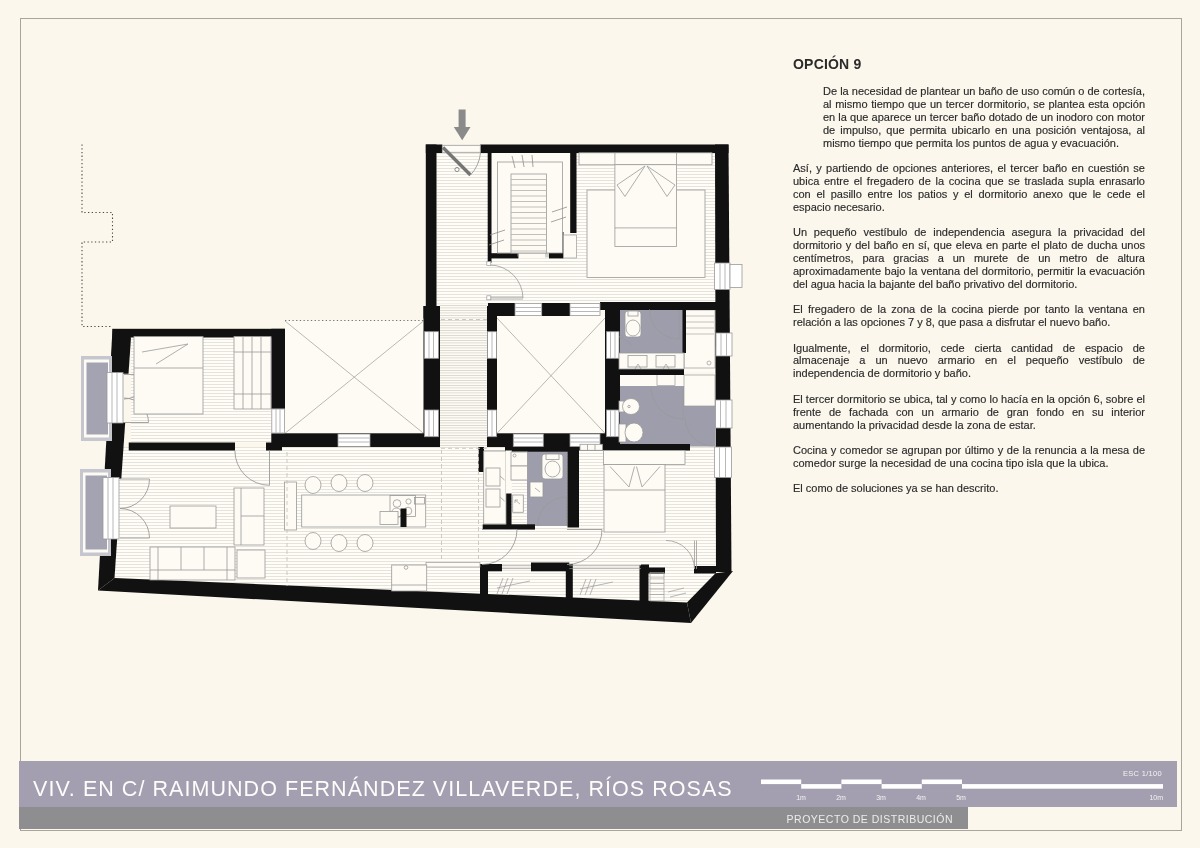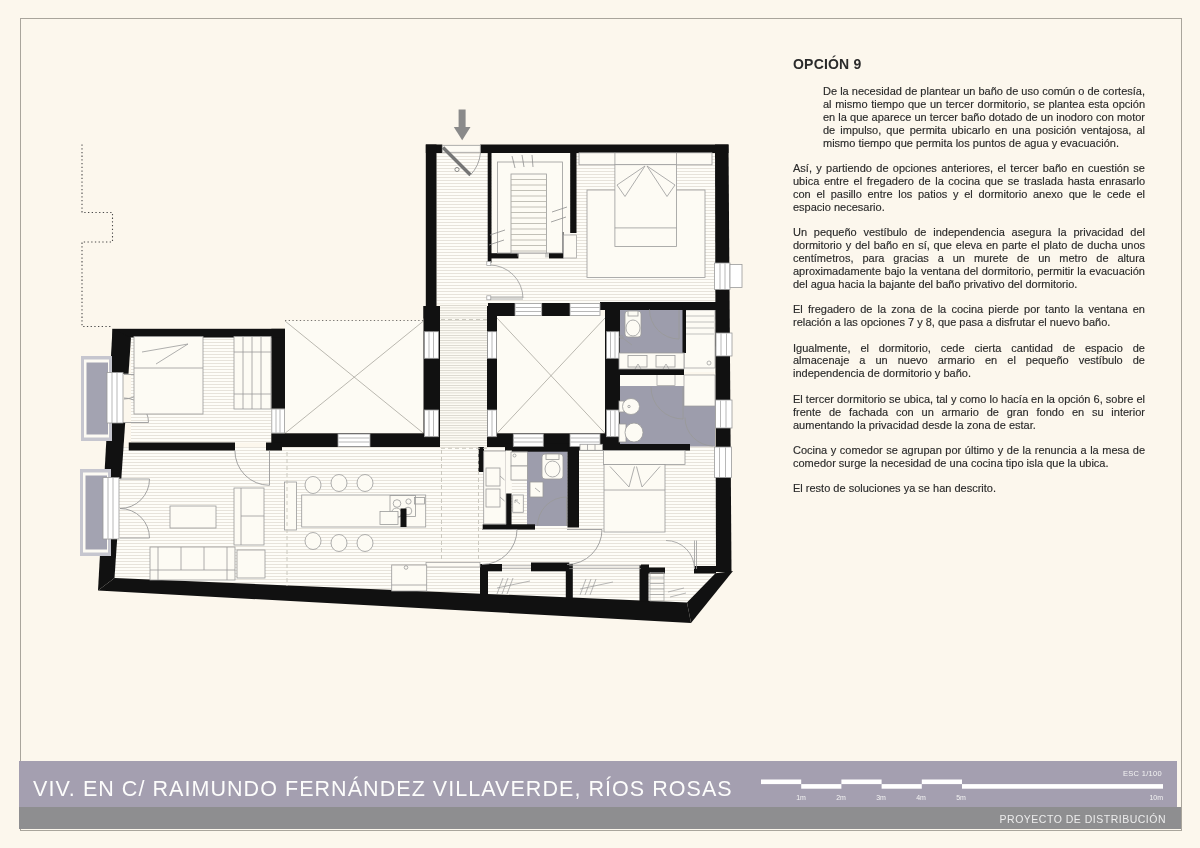--- a/index.html
+++ b/index.html
@@ -5,21 +5,21 @@
   html,body{margin:0;padding:0;}
   body{width:1200px;height:848px;background:#fcf7ed;position:relative;overflow:hidden;
        font-family:"Liberation Sans", sans-serif;}
   #frame{position:absolute;left:20px;top:18px;width:1160px;height:811px;border:1px solid #a9a59c;}
   #textcol{position:absolute;left:793px;top:56px;width:352px;color:#2b2b2b;}
   #opcion{font-size:14px;font-weight:bold;text-align:left;letter-spacing:0.2px;padding-right:4px;}
   #textcol p{font-size:11px;line-height:12.9px;text-align:justify;margin:0 0 12.5px 0;-webkit-text-stroke:0.15px #2b2b2b;}
   #textcol p.first{margin-top:13px;margin-left:30px;}
   #titlebar{position:absolute;left:19px;top:761px;width:1158px;height:46px;background:#a49fb0;}
   #titletext{position:absolute;left:14px;top:17.5px;font-size:21.5px;line-height:21.5px;color:#fdfdfc;letter-spacing:1.05px;white-space:nowrap;}
-  #darkbar{position:absolute;left:19px;top:807px;width:1162px;height:22px;background:#8e8e90;}
+  #darkbar{position:absolute;left:19px;top:807px;width:949px;height:22px;background:#8e8e90;}
   #darktext{position:absolute;right:15px;top:5.5px;font-size:10.5px;color:#ececec;letter-spacing:0.5px;}
   #escale{position:absolute;left:740px;top:761px;width:437px;height:46px;}
   svg{position:absolute;left:0;top:0;}
 </style>
 </head>
 <body>
 
 <div id="frame"></div>
 
 <svg id="plan" width="1200" height="848" viewBox="0 0 1200 848">
@@ -681,27 +681,27 @@
   <line x1="478.5" y1="450" x2="478.5" y2="560"></line>
   <line x1="287" y1="452" x2="287" y2="586"></line>
   <line x1="441" y1="448.3" x2="487" y2="448.3"></line>
   <line x1="441" y1="319.5" x2="487" y2="319.5"></line>
 </g>
 </svg>
 
 <div id="textcol">
   <div id="opcion">OPCIÓN 9</div>
   <p class="first">De la necesidad de plantear un baño de uso común o de cortesía, al mismo tiempo que un tercer dormitorio, se plantea esta opción en la que aparece un tercer baño dotado de un inodoro con motor de impulso, que permita ubicarlo en una posición ventajosa, al mismo tiempo que permita los puntos de agua y evacuación.</p>
-  <p>Así, y partiendo de opciones anteriores, el tercer baño en cuestión se ubica entre el fregadero de la cocina que se traslada hasta enrasarlo con el pasillo entre los patios y el dormitorio anexo que le cede el espacio necesario.</p>
+  <p>Así, y partiendo de opciones anteriores, el tercer baño en cuestión se ubica entre el fregadero de la cocina que se traslada supla enrasarlo con el pasillo entre los patios y el dormitorio anexo que le cede el espacio necesario.</p>
   <p>Un pequeño vestíbulo de independencia asegura la privacidad del dormitorio y del baño en sí, que eleva en parte el plato de ducha unos centímetros, para gracias a un murete de un metro de altura aproximadamente bajo la ventana del dormitorio, permitir la evacuación del agua hacia la bajante del baño privativo del dormitorio.</p>
   <p>El fregadero de la zona de la cocina pierde por tanto la ventana en relación a las opciones 7 y 8, que pasa a disfrutar el nuevo baño.</p>
   <p>Igualmente, el dormitorio, cede cierta cantidad de espacio de almacenaje a un nuevo armario en el pequeño vestíbulo de independencia de dormitorio y baño.</p>
   <p>El tercer dormitorio se ubica, tal y como lo hacía en la opción 6, sobre el frente de fachada con un armario de gran fondo en su interior aumentando la privacidad desde la zona de estar.</p>
   <p>Cocina y comedor se agrupan por último y de la renuncia a la mesa de comedor surge la necesidad de una cocina tipo isla que la ubica.</p>
-  <p>El resto de soluciones ya se han descrito.</p>
+  <p>El como de soluciones ya se han descrito.</p>
 </div>
 
 <div id="titlebar">
 
   <div id="titletext">VIV. EN C/ RAIMUNDO FERNÁNDEZ VILLAVERDE, RÍOS ROSAS</div>
 </div>
 
 <svg id="escale" width="437" height="46" viewBox="0 0 437 46">
   <text x="422" y="14.5" font-size="7.5" fill="#f3f3f3" text-anchor="end" letter-spacing="0.3">ESC  1/100</text>
   <rect x="21" y="18.5" width="40.2" height="4.6" fill="#ffffff"></rect>

